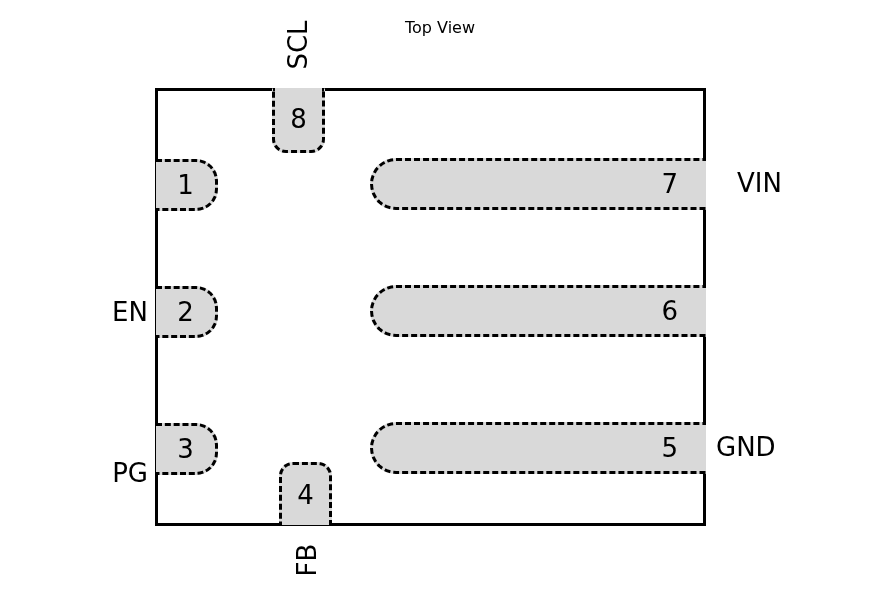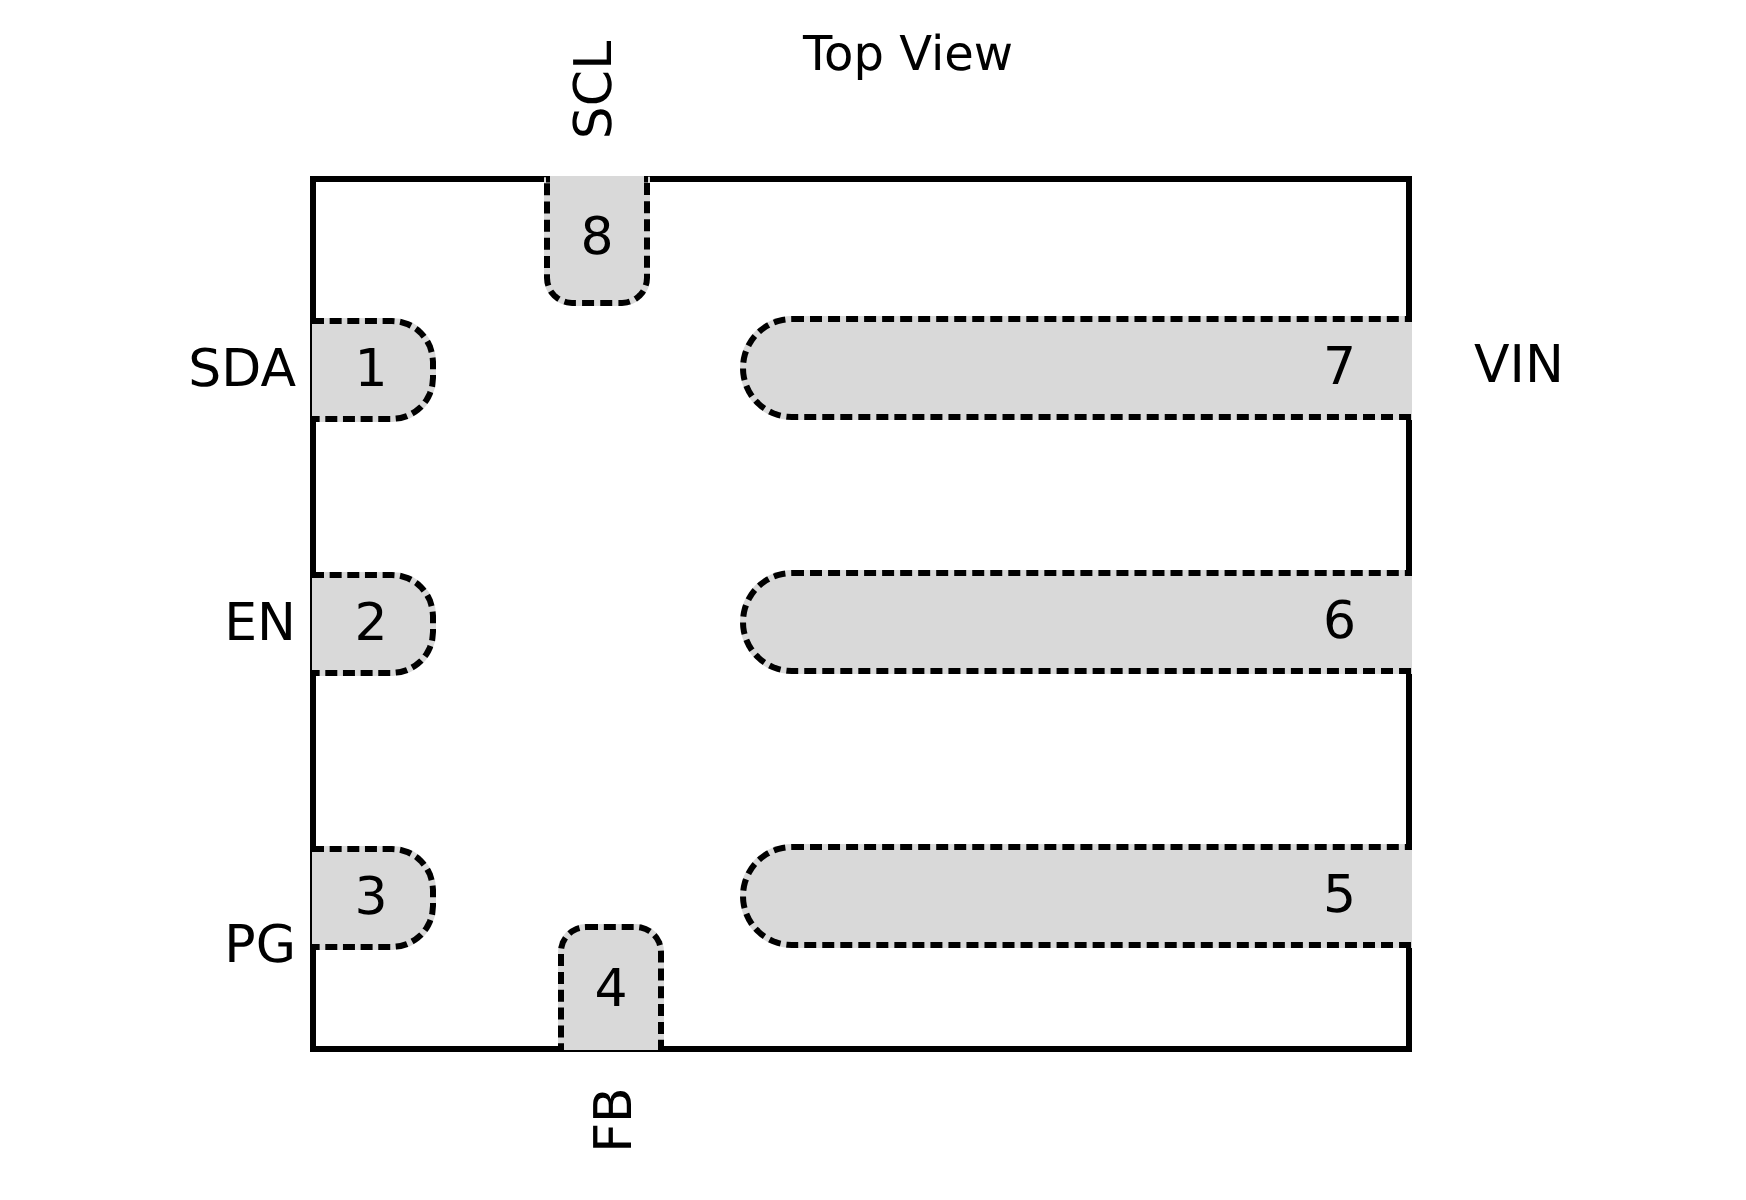--- a/index.html
+++ b/index.html
@@ -10,23 +10,23 @@
     color: #000;
   }
   .canvas {
     position: relative;
     width: 873px; height: 600px;
     background: var(--background, #ffffff);
     overflow: hidden;
   }
   .title {
     position: absolute;
-    left: 354px; top: 12px; width: 200px; height: 30px;
+    left: 340px; top: 12px; width: 200px; height: 30px;
     display: flex; align-items: center; justify-content: center;
-    font-size: 24px;
+    font-size: 16px;
   }
   .package {
     position: absolute;
     left: 155px; top: 88px; width: 551px; height: 438px;
     border: 3px solid var(--outline, #000);
     background: var(--background, #ffffff);
   }
   .pad {
     position: absolute;
     background: var(--pad-fill, #d9d9d9);
@@ -97,34 +97,34 @@
 
   <div class="pad pad-left p1">
     <span class="num">1</span>
   </div>
   <div class="pad pad-left p2">
     <span class="num">2</span>
   </div>
   <div class="pad pad-left p3">
     <span class="num">3</span>
   </div>
-  <div class="side-label left lbl-sda">SDA</div>
   <div class="side-label left lbl-en">EN</div>
   <div class="side-label left lbl-pg">PG</div>
 
   <div class="pad pad-right p7">
     <span class="num">7</span>
   </div>
   <div class="pad pad-right p6">
     <span class="num">6</span>
   </div>
   <div class="pad pad-right p5">
     <span class="num">5</span>
   </div>
   <div class="side-label right lbl-vin">VIN</div>
+  <div class="side-label right lbl-gnd">GND</div>
 
   <div class="pad pad-bottom p4">
     <span class="num">4</span>
   </div>
   <div class="rot-label lbl-fb">
     <span>FB</span>
   </div>
 
 </div>
 

